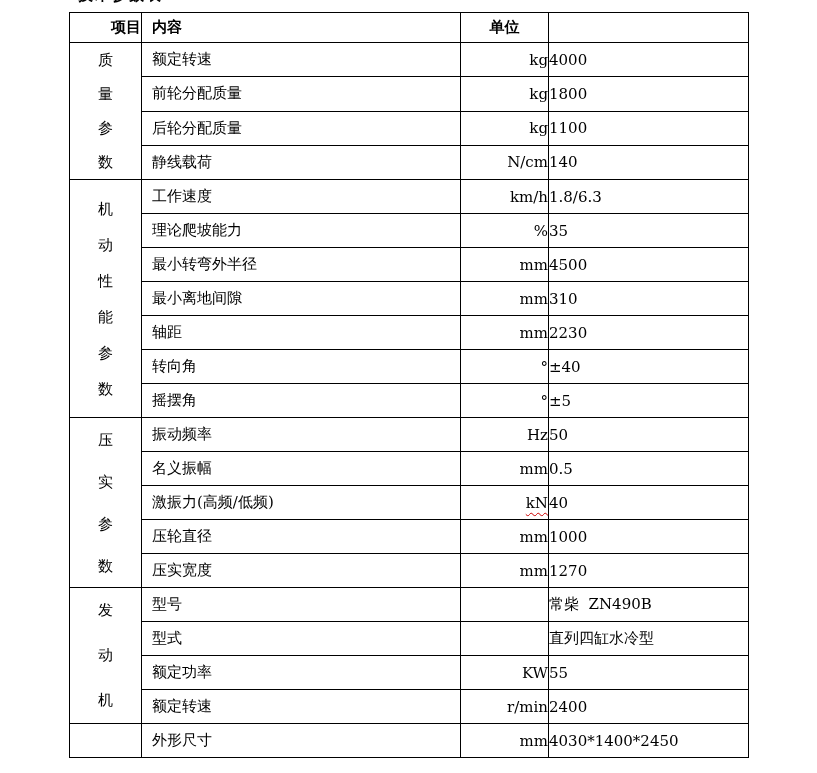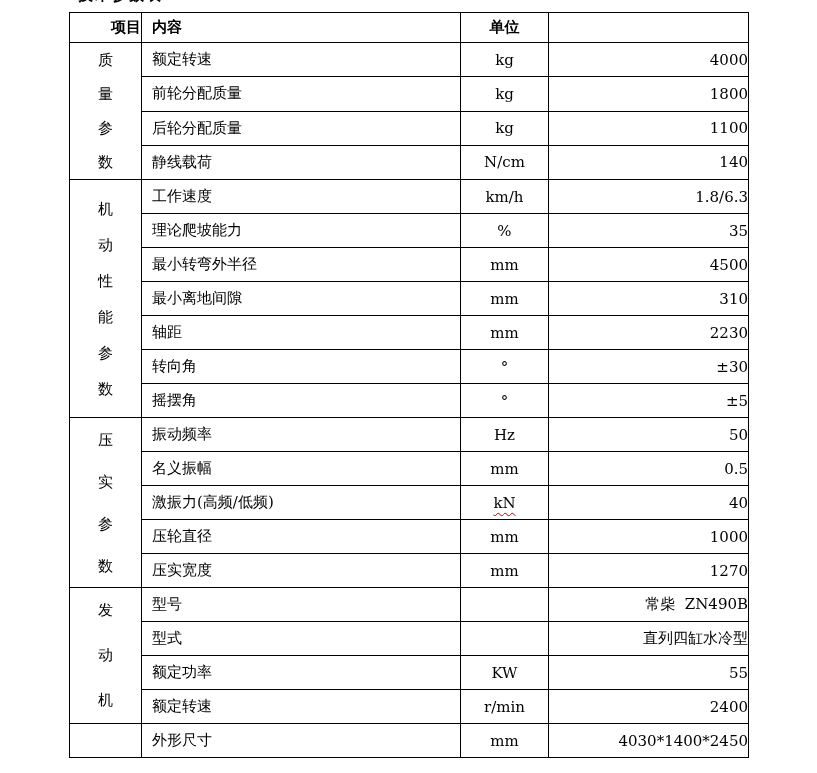--- a/index.html
+++ b/index.html
@@ -41,22 +41,22 @@
     padding: 0;
     vertical-align: middle;
     background: #ffffff;
   }
   .spec tr.hrow { height: 30px; }
   .spec tbody tr { height: 34px; }
   th.h-item  { text-align: right; font-weight: bold; }
   th.h-cont  { text-align: left; padding-left: 10px; font-weight: bold; }
   th.h-unit  { font-weight: bold; }
   td.c-cont  { text-align: left; padding-left: 10px; }
-  td.c-unit  { text-align: center; }
-  td.c-val   { text-align: right; white-space: pre; }
+  td.c-unit  { text-align: right; }
+  td.c-val   { text-align: left; white-space: pre; }
   td.vlabel  { text-align: center; }
   td.vlabel.s0 { line-height: 34px; }
   td.vlabel.s1 { line-height: 36px; }
   td.vlabel.s2 { line-height: 42px; }
   td.vlabel.s3 { line-height: 45px; }
   .squiggle {
     text-decoration-line: underline;
     text-decoration-style: wavy;
     text-decoration-color: #cc0000;
     text-decoration-thickness: 1px;
@@ -131,21 +131,21 @@
       <td class="c-val">310</td>
     </tr>
     <tr>
       <td class="c-cont">轴距</td>
       <td class="c-unit">mm</td>
       <td class="c-val">2230</td>
     </tr>
     <tr>
       <td class="c-cont">转向角</td>
       <td class="c-unit">°</td>
-      <td class="c-val">±30</td>
+      <td class="c-val">±40</td>
     </tr>
     <tr>
       <td class="c-cont">摇摆角</td>
       <td class="c-unit">°</td>
       <td class="c-val">±5</td>
     </tr>
 
     <tr>
       <td class="vlabel s2" rowspan="5">压<br>实<br>参<br>数</td>
       <td class="c-cont">振动频率</td>

